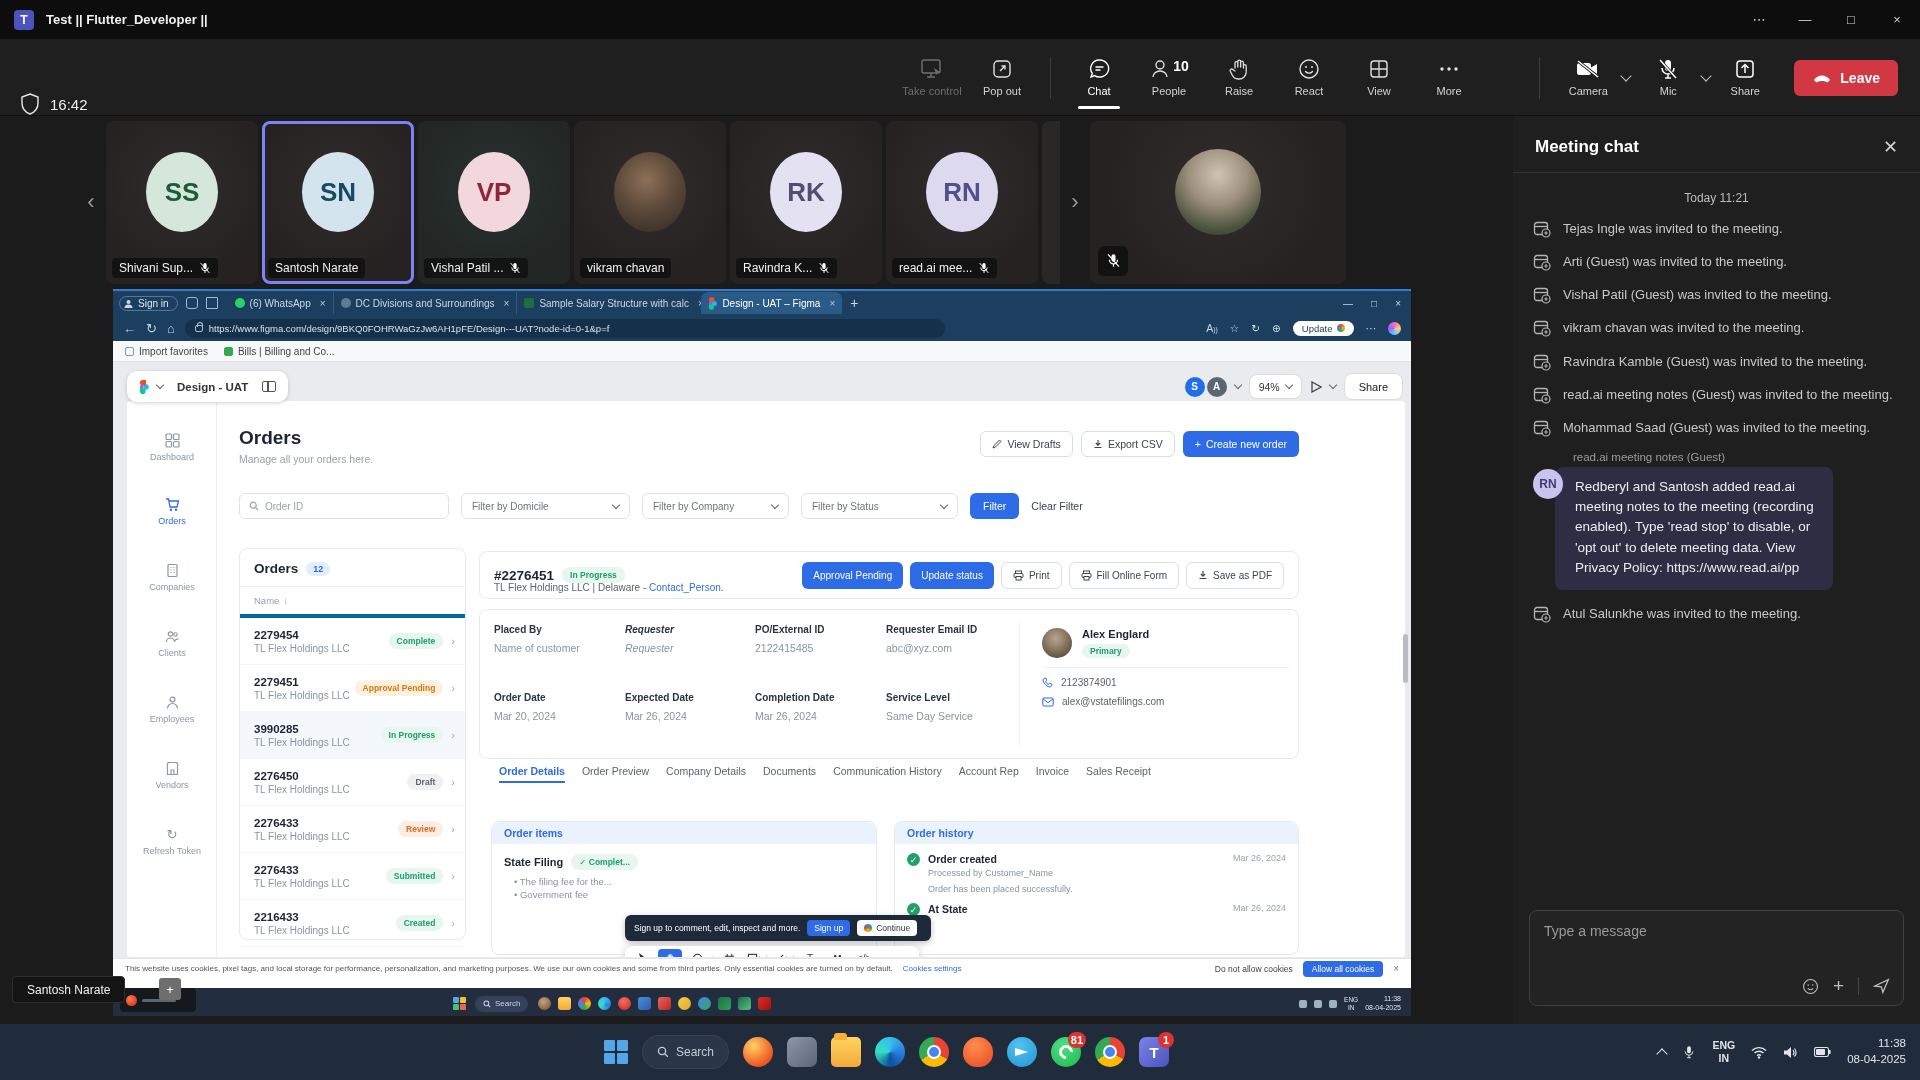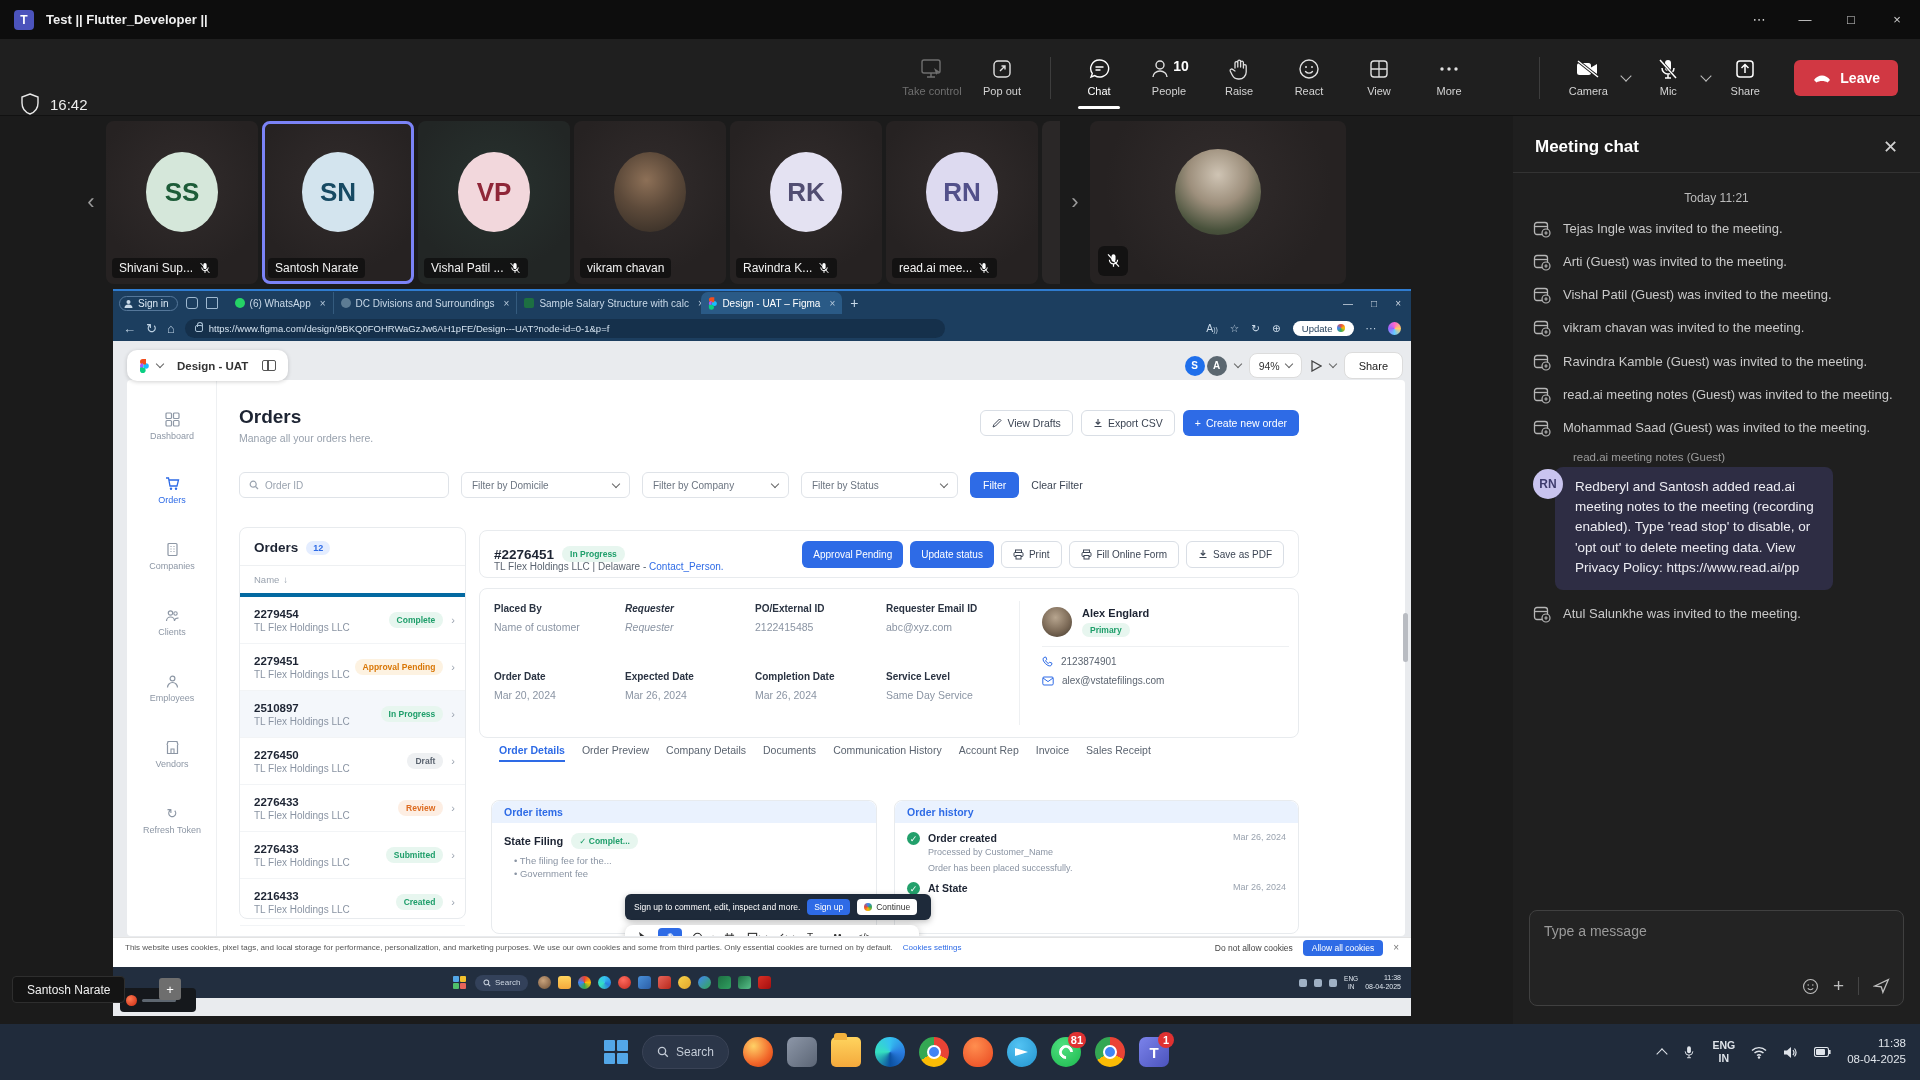--- a/index.html
+++ b/index.html
@@ -520,20 +520,30 @@
         <span>⊕</span>
         <div class="updbtn">
           <span>Update</span>
           <span class="upd-dot"></span>
         </div>
         <span>⋯</span>
         <span class="copilot"></span>
       </div>
     </div>
 
+    <div class="favbar">
+      <div class="fav-item">
+        <span class="fav-sq"></span>
+        <span>Import favorites</span>
+      </div>
+      <div class="fav-item">
+        <span class="fav-sq g"></span>
+        <span>Bills | Billing and Co...</span>
+      </div>
+    </div>
 
     <div class="figwin">
       <div class="logo-frag"></div>
 
       <div class="figbar">
         <svg width="10" height="14" viewBox="0 0 10 14">
             <circle cx="7" cy="7" r="2.8" fill="#1abcfe"></circle>
             <path d="M1 2.8 a2.8 2.8 0 0 1 2.8-2.8 H7 v5.6 H3.8 A2.8 2.8 0 0 1 1 2.8" fill="#f24e1e"></path>
             <path d="M1 7 a2.8 2.8 0 0 1 2.8-2.8 H4 v5.6 H3.8 A2.8 2.8 0 0 1 1 7" fill="#a259ff"></path>
             <path d="M1 11.2 a2.8 2.8 0 1 0 2.8-2.8 H1 Z" fill="#0acf83"></path>
@@ -681,21 +691,21 @@
           <div class="orow">
             <div>
                 <div class="oid">2279451</div>
                 <div class="ocomp">TL Flex Holdings LLC</div>
               </div>
             <span class="obadge st-orange">Approval Pending</span>
             <span class="ochev">›</span>
           </div>
           <div class="orow sel">
             <div>
-                <div class="oid">2510897</div>
+                <div class="oid">3990285</div>
                 <div class="ocomp">TL Flex Holdings LLC</div>
               </div>
             <span class="obadge st-green">In Progress</span>
             <span class="ochev">›</span>
           </div>
           <div class="orow">
             <div>
                 <div class="oid">2276450</div>
                 <div class="ocomp">TL Flex Holdings LLC</div>
               </div>

